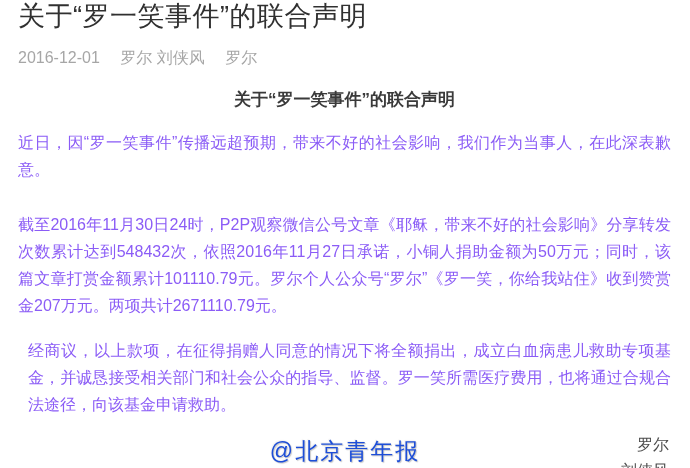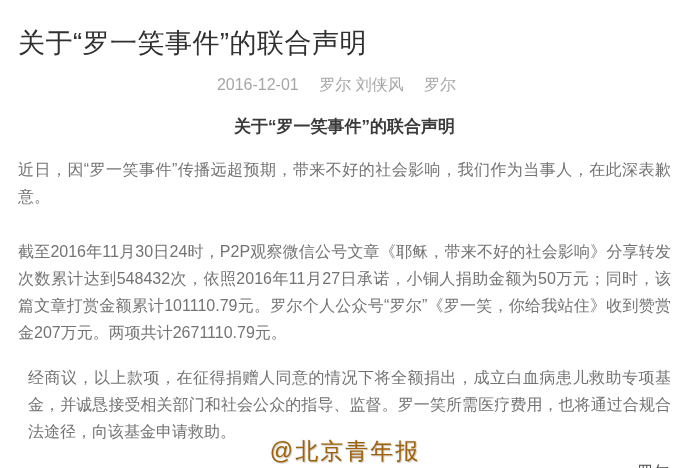--- a/index.html
+++ b/index.html
@@ -8,52 +8,51 @@
     background: #ffffff;
     font-family: "Liberation Sans", "DejaVu Sans", sans-serif;
   }
   .page {
     position: relative;
     width: 690px;
     height: 468px;
     background: #ffffff;
     overflow: hidden;
     box-sizing: border-box;
-    padding: 28px 19px 0 18px;
+    padding: 1px 19px 0 18px;
   }
   .page-title {
     margin: 0;
     font-size: 27px;
     line-height: 30px;
     font-weight: 500;
     color: #303030;
     letter-spacing: 0.5px;
   }
   .meta {
     margin-top: 17px;
     font-size: 16px;
     line-height: 20px;
     color: #a6a6a6;
     white-space: nowrap;
-    text-align: center;
   }
   .meta .meta-item { margin-right: 16px; }
   .statement-heading {
     margin: 21px 0 0 0;
     text-align: center;
     font-size: 17px;
     line-height: 22px;
     font-weight: 700;
     color: #3a3a3a;
   }
   .article-body p {
     margin: 0;
     font-size: 16px;
     line-height: 27px;
-    color: #737373;
+    color: #8b5cf6;
     text-align: justify;
   }
   .article-body p.p1 { margin-top: 18px; }
   .article-body p.p2 { margin-top: 28px; }
   .article-body p.p3 { margin-top: 18px; margin-left: 10px; }
   .signatures {
     margin-top: 14px;
     text-align: right;
     font-size: 16px;
     line-height: 26px;
@@ -62,21 +61,21 @@
   }
   .watermark {
     position: absolute;
     left: 0;
     right: 0;
     bottom: 4px;
     text-align: center;
     font-size: 23px;
     line-height: 26px;
     letter-spacing: 2px;
-    color: #a16207;
+    color: #1d4ed8;
     text-shadow: 1px 1px 1px #c6c6c6, -1px -1px 1px #f2f2f2, 0 0 1px #dddddd;
     pointer-events: none;
   }
 </style>
 </head>
 <body>
 
 <div class="page">
 
   <h1 class="page-title">关于“罗一笑事件”的联合声明</h1>

